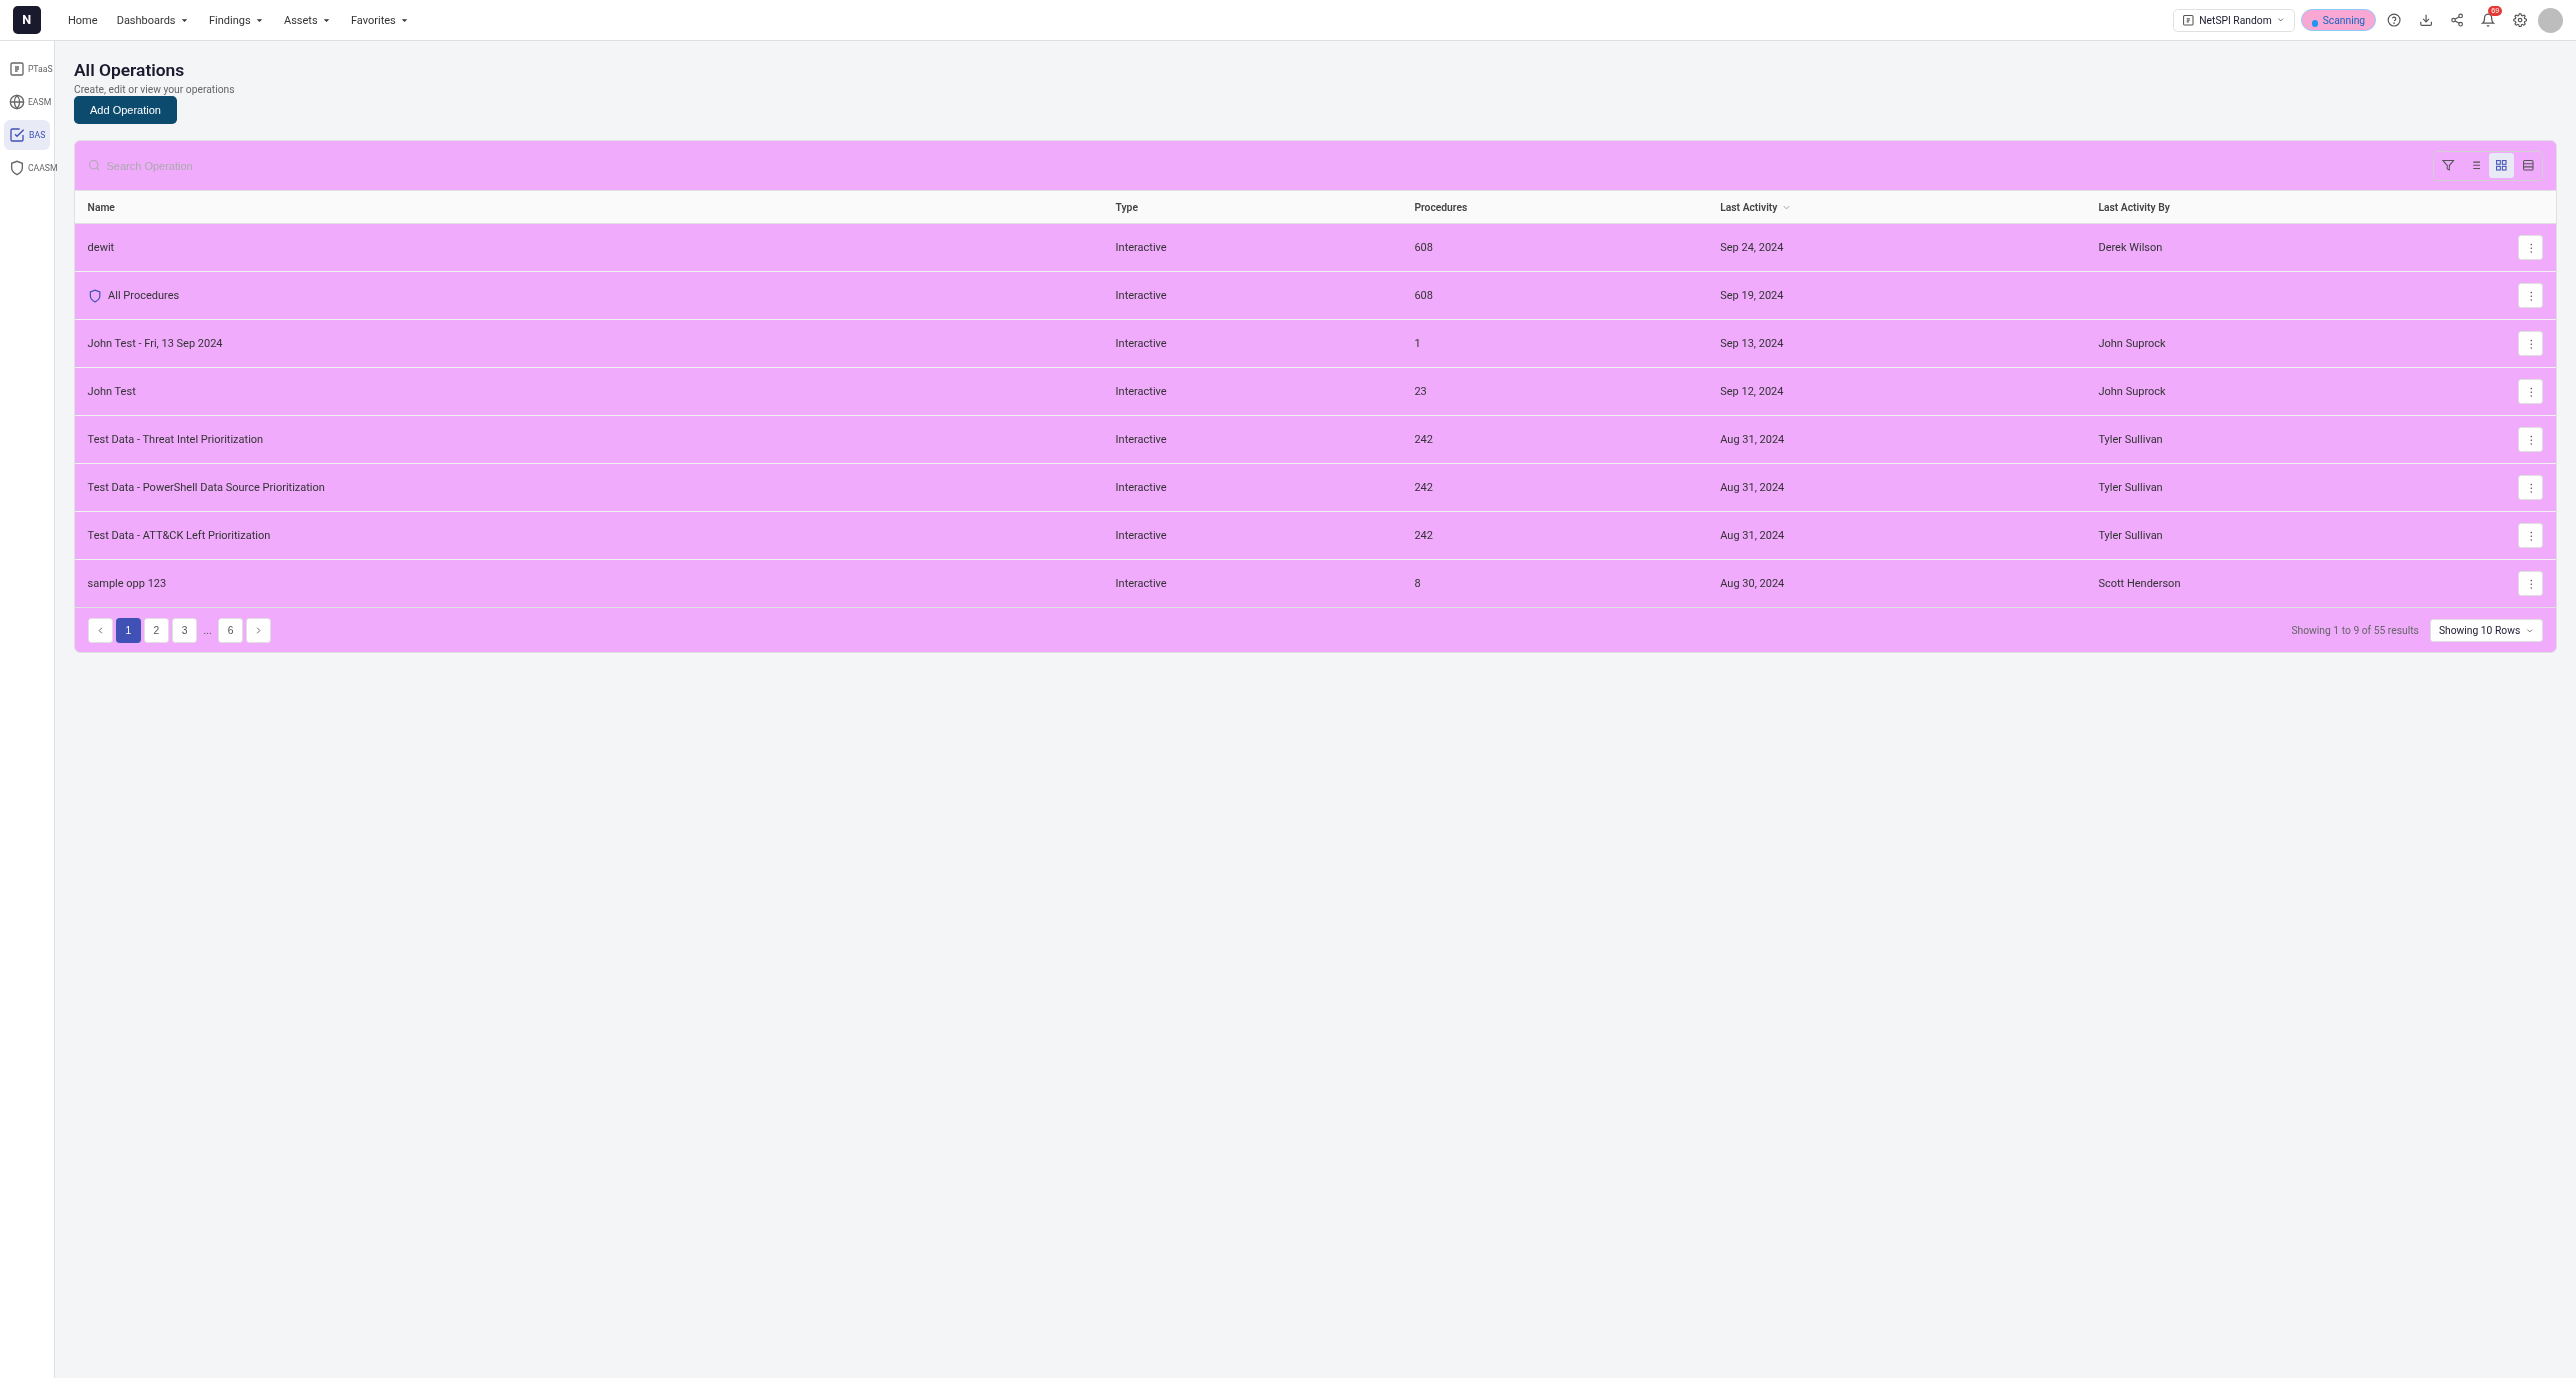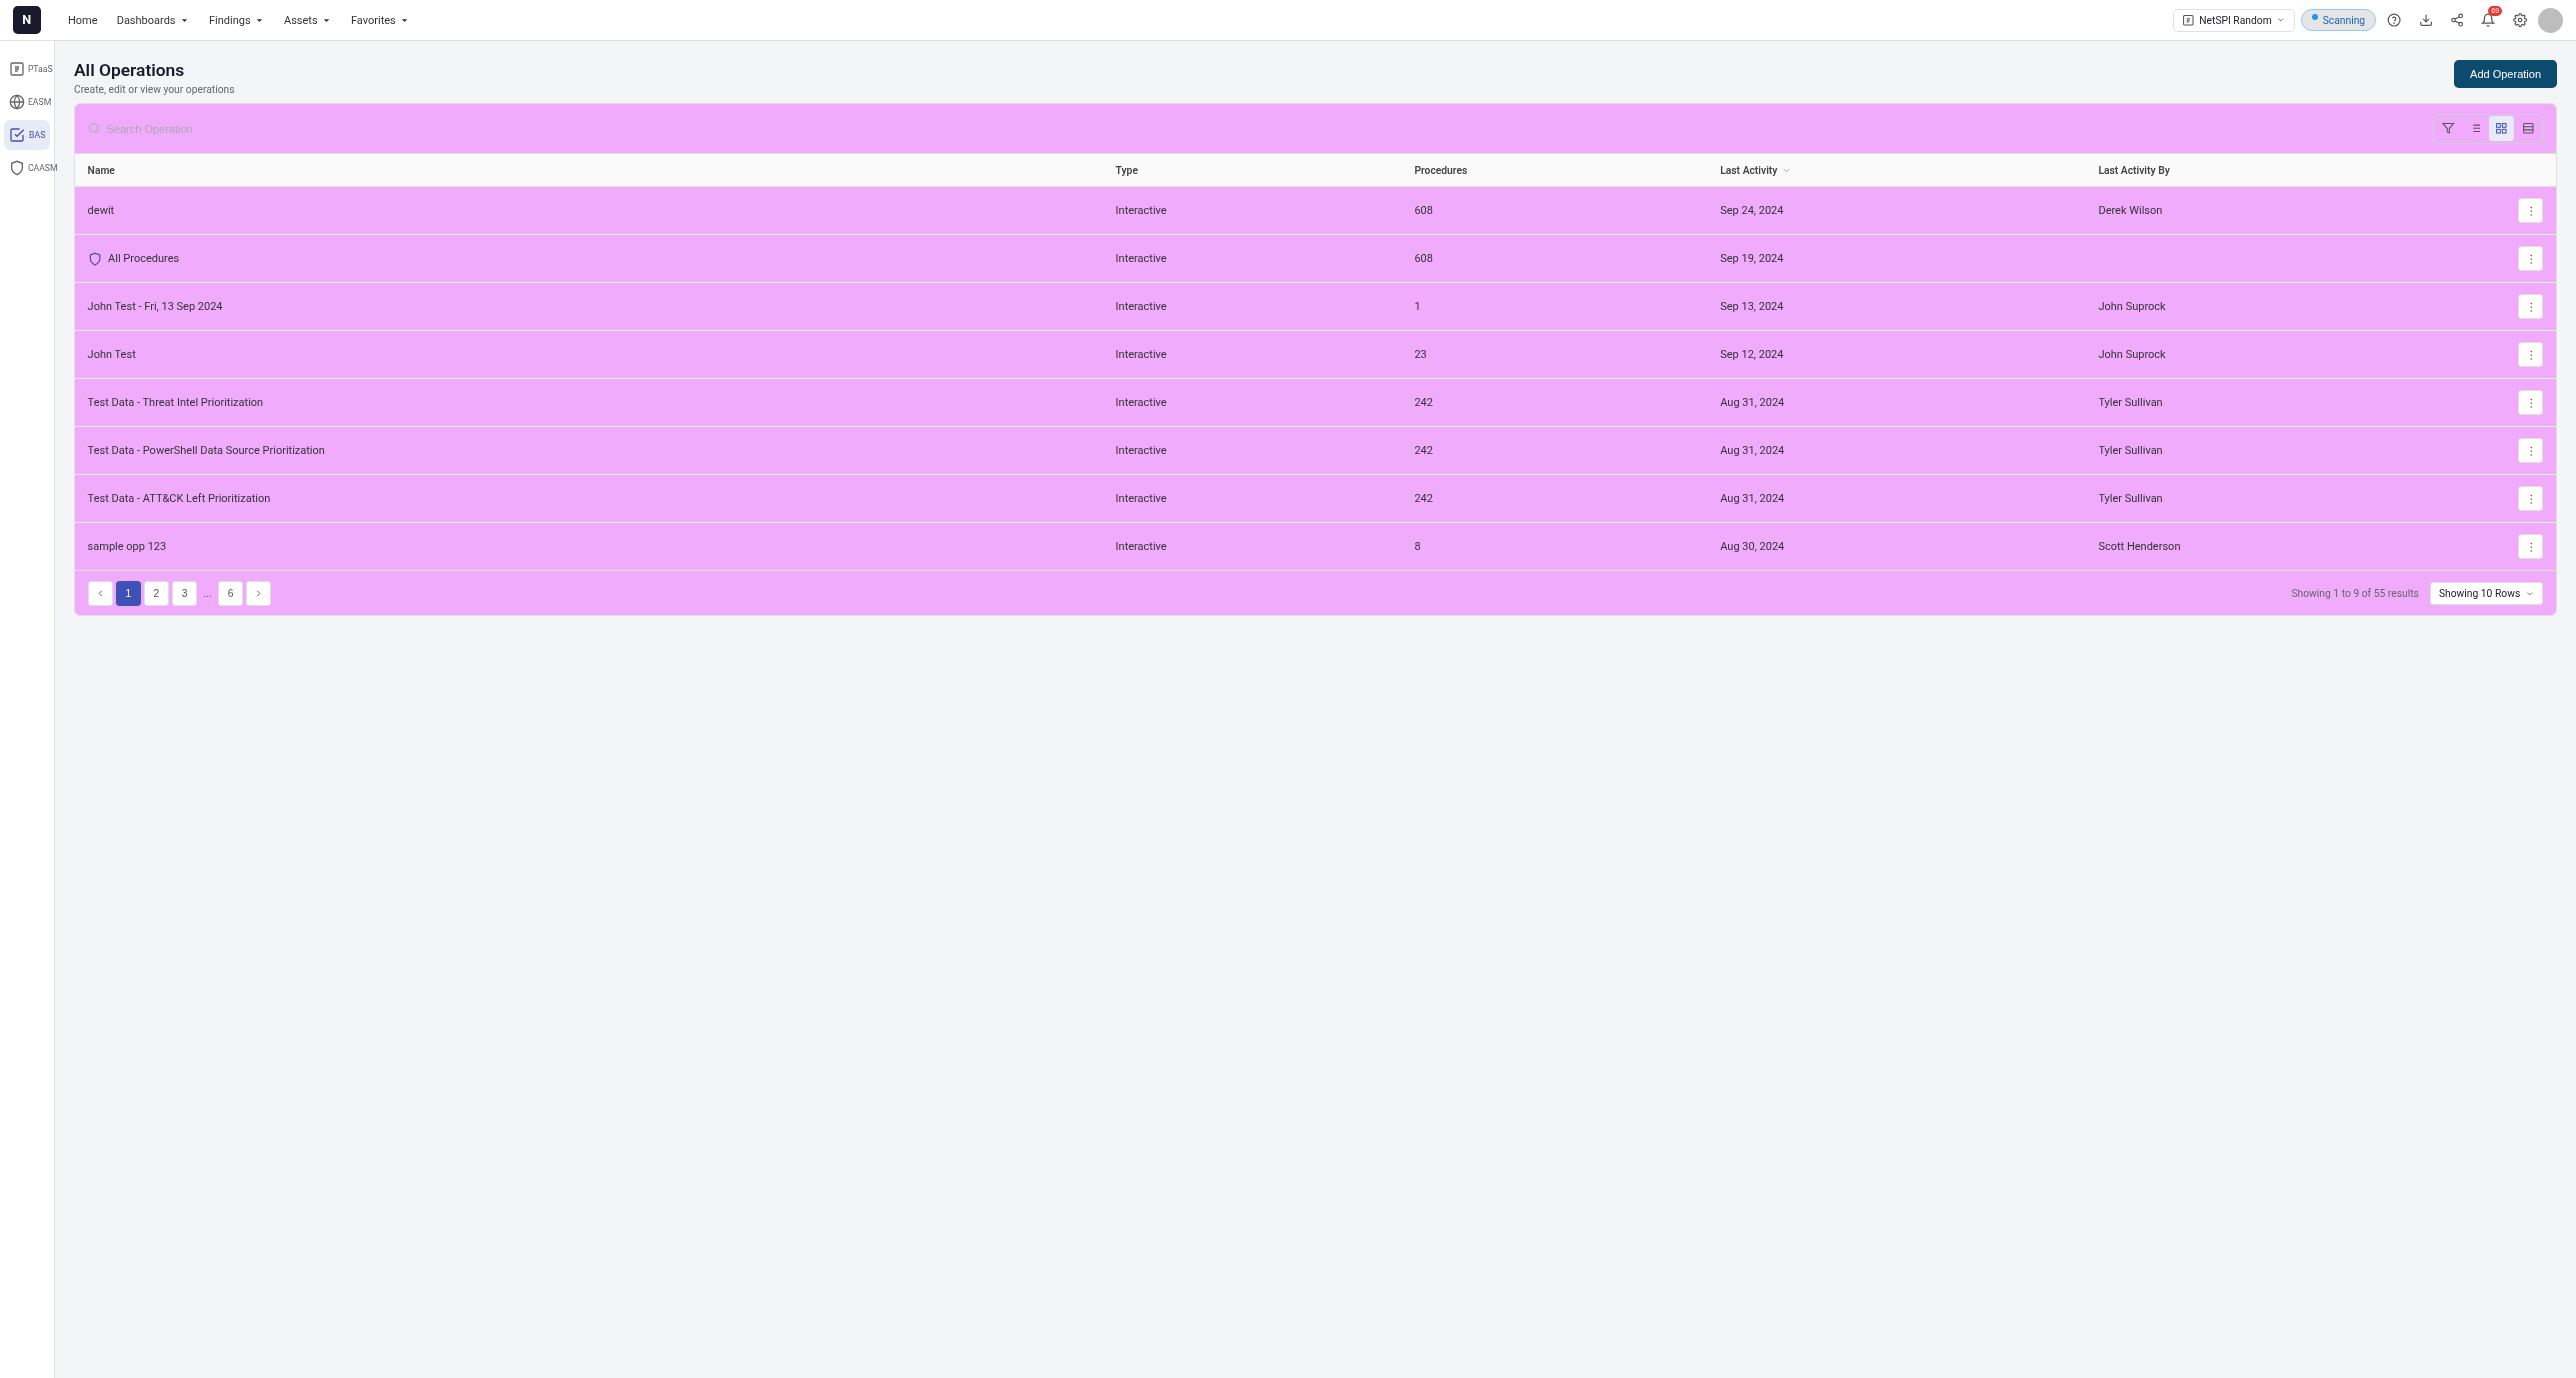--- a/index.html
+++ b/index.html
@@ -9,41 +9,41 @@
     .top-nav {
       display: flex; align-items: center; height: 41px; background: #fff;
       border-bottom: 0.8px solid #e0e0e0; padding: 0 12.6px; gap: 6.3px; position: fixed; top: 0; left: 0; right: 0; z-index: 100;
     }
     .nav-logo { width: 28.4px; height: 28.4px; background: #1a1a2e; border-radius: 4.7px; display: flex; align-items: center; justify-content: center; color: #fff; font-weight: 700; font-size: 12.6px; flex-shrink: 0; }
     .nav-links { display: flex; align-items: center; gap: 3.2px; flex: 1; margin-left: 12.6px; }
     .nav-link { display: flex; align-items: center; gap: 3.2px; padding: 4.7px 8px; border-radius: 3.2px; cursor: pointer; font-size: 11px; color: #333; white-space: nowrap; }
     .nav-link svg { width: 11px; height: 11px; }
     .nav-right { display: flex; align-items: center; gap: 6.3px; }
     .workspace-selector { display: flex; align-items: center; gap: 4.7px; border: 0.8px solid #e0e0e0; border-radius: 4.7px; padding: 4px 8px; cursor: pointer; font-size: 10.3px; }
-    .scanning-badge { display: flex; align-items: flex-start; gap: 4.7px; background: #e5e5e5; border: 0.8px solid #90caf9; border-radius: 16px; padding: 3.2px 9.5px; font-size: 10.3px; color: #1565c0; cursor: pointer; }
+    .scanning-badge { display: flex; align-items: flex-end; gap: 4.7px; background: #f9a8d4; border: 0.8px solid #90caf9; border-radius: 16px; padding: 3.2px 9.5px; font-size: 10.3px; color: #1565c0; cursor: pointer; }
     .scanning-dot { width: 6.3px; height: 6.3px; border-radius: 50%; background: #2196f3; animation: pulse 1.5s infinite; }
     @keyframes pulse { 0%,100%{opacity:1} 50%{opacity:0.4} }
     .nav-icon-btn { width: 25px; height: 25px; border-radius: 50%; display: flex; align-items: center; justify-content: center; cursor: pointer; color: #555; border: none; background: transparent; position: relative; }
     .notification-badge { position: absolute; top: -1.6px; right: -1.6px; background: #e53935; color: #fff; font-size: 7.1px; border-radius: 8px; padding: 0.8px 3.2px; min-width: 12.6px; text-align: center; }
     .avatar { width: 25px; height: 25px; border-radius: 50%; background: #bdbdbd; cursor: pointer; }
 
     
     .sidebar {
       position: fixed; left: 0; top: 41px; bottom: 0; width: 55px;
       background: #fff; border-right: 0.8px solid #e0e0e0; display: flex; flex-direction: column; align-items: center; padding-top: 12.6px; gap: 3.2px; z-index: 90;
     }
     .sidebar-item { display: flex; align-items: center; gap: 3.2px; padding: 6.3px 4.7px; border-radius: 6.3px; cursor: pointer; width: 46px; font-size: 8.7px; color: #666; }
     .sidebar-item.active { background: #e8eaf6; color: #3f51b5; }
     .sidebar-icon { width: 17.4px; height: 17.4px; display: flex; align-items: center; justify-content: center; }
 
     
     .main { margin-left: 55px; margin-top: 41px; padding: 19px; min-height: calc(100vh - 41px); }
 
     
-    .page-header { display: flex; align-items: flex-start; justify-content: space-between; margin-bottom: 7px; }
+    .page-header { display: flex; align-items: flex-start; justify-content: space-between; margin-bottom: 16px; flex-direction: column; }
     .page-title { font-size: 17.4px; font-weight: 600; color: #1a1a2e; }
     .page-subtitle { font-size: 10.3px; color: #666; margin-top: 3.2px; }
     .add-operation-btn { background: #0c4a6e; color: #fff; border: none; border-radius: 4.7px; padding: 8px 16px; font-size: 11px; font-weight: 500; cursor: pointer; white-space: nowrap; }
 
     
     .table-card { background: #f0abfc; border-radius: 6.3px; border: 0.8px solid #e0e0e0; overflow: hidden; }
 
     
     .search-toolbar { display: flex; align-items: center; justify-content: space-between; padding: 9.5px 12.6px; border-bottom: 0.8px solid #e0e0e0; }
     .search-box { display: flex; align-items: center; gap: 6.3px; flex: 1; max-width: 474px; }

